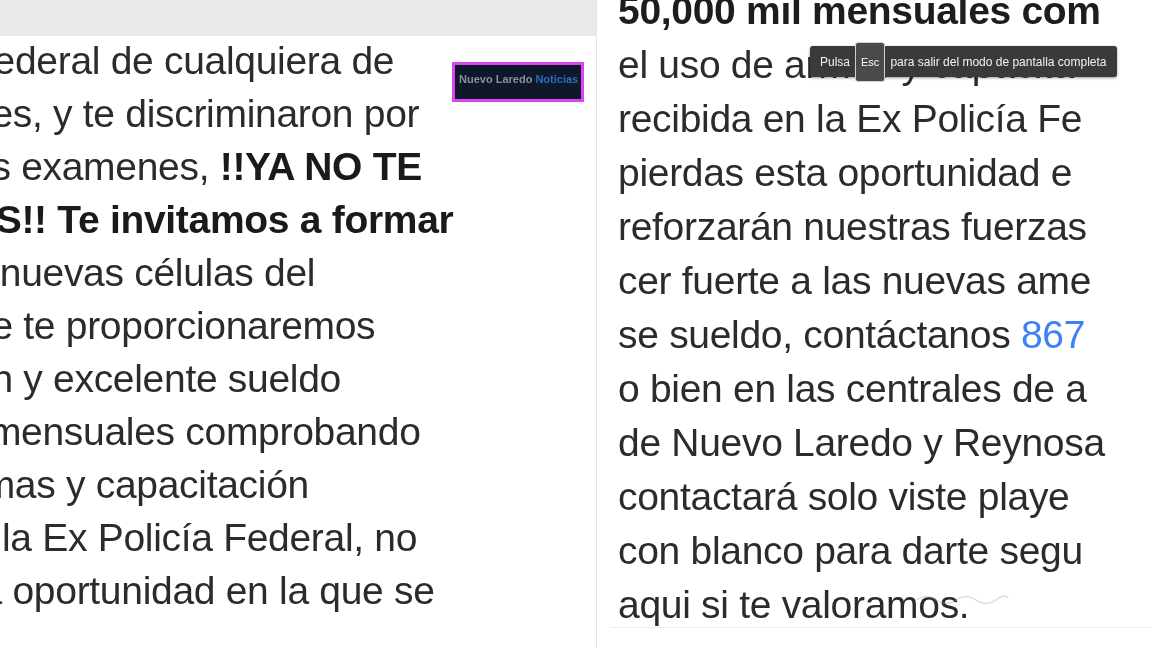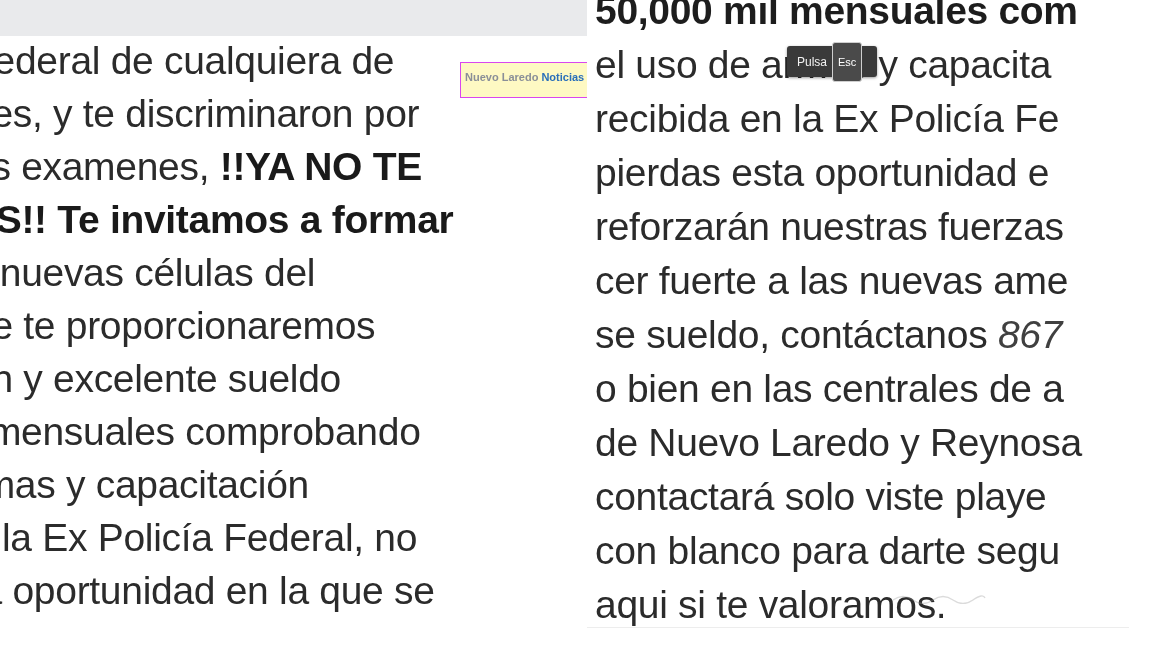--- a/index.html
+++ b/index.html
@@ -60,24 +60,23 @@
     margin-top: 31px;
   }
 
   
   .wm {
     position: absolute;
     left: 452px;
     top: 62px;
     width: 126px;
     height: 34px;
-    background: #fef9c3;
-    border: 1px solid #d946ef;
-    overflow: hidden;
-    margin-left: 8px;
+    background: #0f172a;
+    border: 3px solid #d946ef;
+    overflow: hidden;
   }
   .wm-inner {
     position: absolute;
     left: 4px;
     top: 8px;
     font-size: 11px;
     font-weight: bold;
     color: #8a8f98;
     white-space: nowrap;
   }
@@ -93,21 +92,21 @@
     width: 14px;
     height: 648px;
     background: #ffffff;
     border-left: 1px solid #e6e6e6;
     border-right: 1px solid #e6e6e6;
   }
 
   
   .col-right {
     position: absolute;
-    left: 587px;
+    left: 610px;
     top: 0;
     width: 542px;
     height: 648px;
     background: #ffffff;
     overflow: hidden;
   }
   .right-text {
     position: absolute;
     left: 8px;
     top: -16px;
@@ -120,22 +119,21 @@
   }
   .right-text .ln {
     display: block;
     height: 54px;
   }
   .right-text .bold-cut {
     font-weight: bold;
     color: #1d1d1d;
   }
   .right-text .phone {
-    color: #404040;
-    font-style: italic;
+    color: #3b82f6;
   }
   .right-bottom-edge {
     position: absolute;
     left: 0;
     bottom: 0;
     width: 542px;
     height: 20px;
     background: #ffffff;
     border-top: 1px solid #ededed;
   }
@@ -229,18 +227,19 @@
       <span class="ln">aqui si te valoramos.</span>
     </div>
 
     <svg class="squiggle" viewBox="0 0 96 12">
       <path d="M2 8 Q12 1 22 8 T42 8 T62 8 T82 8 T94 6" fill="none" stroke="#9a9a9a" stroke-width="1.4"></path>
     </svg>
 
     <div class="toast">
       <span>Pulsa</span>
       <span class="key">Esc</span>
+      <span>para salir del modo de pantalla completa</span>
     </div>
 
     <div class="right-bottom-edge"></div>
   </div>
 
 </div>
 
 </body></html>

